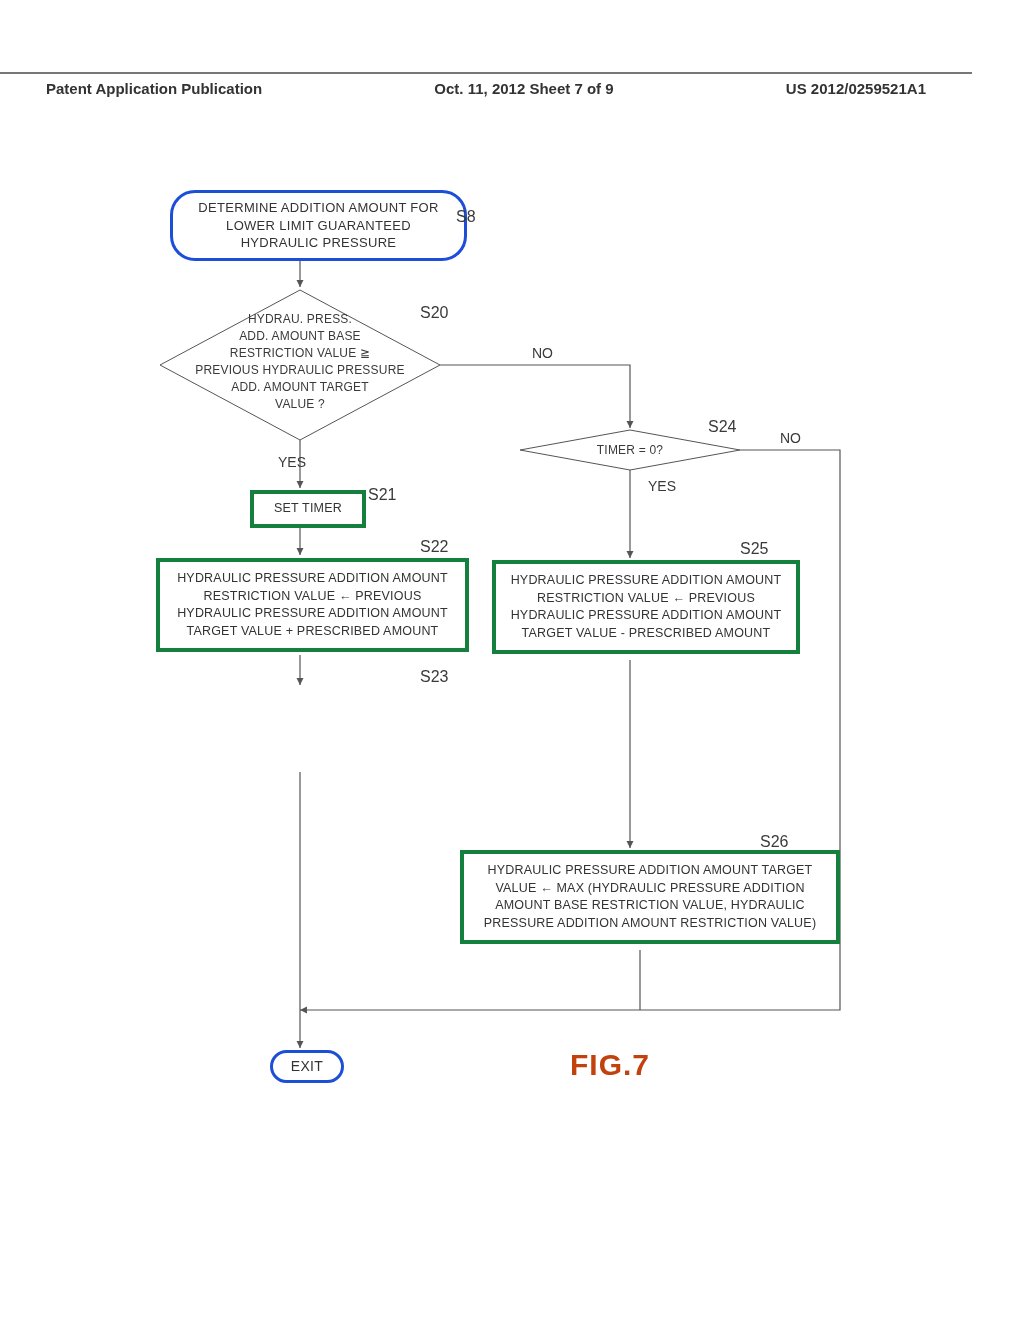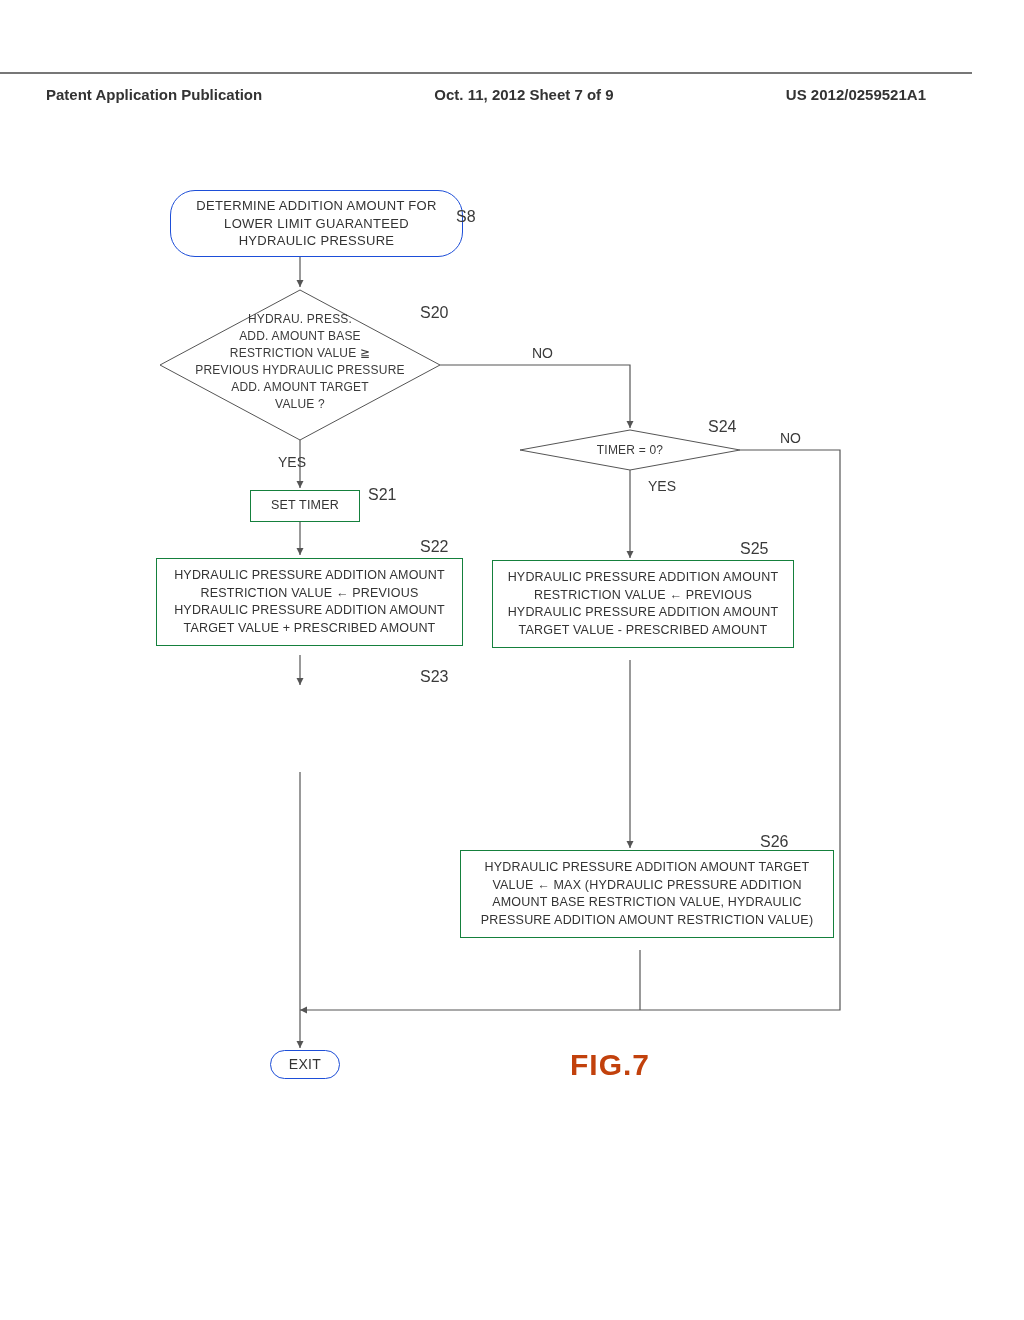--- a/index.html
+++ b/index.html
@@ -11,50 +11,50 @@
     height: 1320px;
     position: relative;
     color: #333;
   }
   .page-header {
     position: absolute;
     top: 72px;
     left: 0;
     width: 972px;
     border-top: 2px solid #777;
-    padding-top: 12px;
+    padding-top: 6px;
   }
   .page-header-row {
     display: flex;
     justify-content: space-between;
     width: 880px;
     margin: 0 auto;
     font-size: 15px;
     font-weight: bold;
   }
   .flowchart {
     position: absolute;
     top: 190px;
     left: 100px;
     width: 820px;
     height: 920px;
   }
   .terminator {
-    border: 1px solid #1d4ed8;
+    border: 3px solid #1d4ed8;
     border-radius: 25px;
     padding: 6px 18px;
     text-align: center;
     font-size: 13px;
     letter-spacing: 0.3px;
     position: absolute;
     background: #fff;
     line-height: 1.35;
   }
   .process {
-    border: 1px solid #15803d;
+    border: 4px solid #15803d;
     padding: 8px 10px;
     text-align: center;
     font-size: 12.5px;
     position: absolute;
     background: #fff;
     line-height: 1.4;
     letter-spacing: 0.2px;
   }
   .step-label {
     position: absolute;

